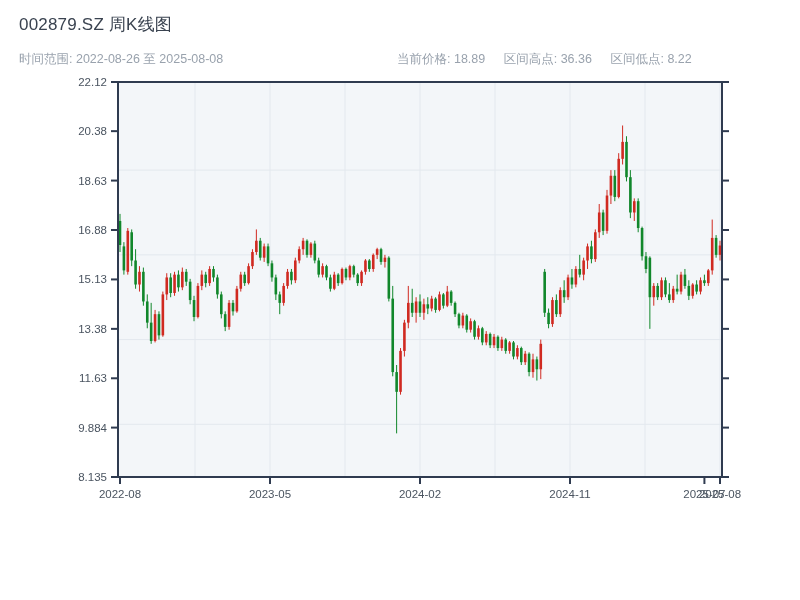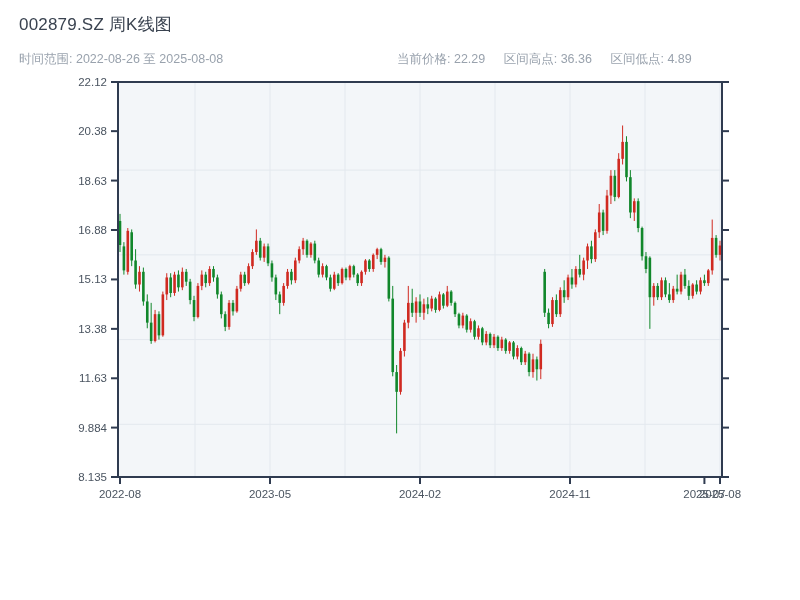--- a/index.html
+++ b/index.html
@@ -391,17 +391,17 @@
     <line x1="704.4155844155844" x2="704.4155844155844" y1="477" y2="484" stroke="#2f3b50" stroke-width="2"></line>
     <text x="704.4155844155844" y="498" text-anchor="middle" font-size="11.5px" fill="#4a5460">2025-07</text>
     <line x1="720" x2="720" y1="477" y2="484" stroke="#2f3b50" stroke-width="2"></line>
     <text x="720" y="498" text-anchor="middle" font-size="11.5px" fill="#4a5460">2025-08</text>
   </svg>
 
 <div class="page-title">002879.SZ 周K线图</div>
 <div class="sub-row">
   <div class="date-range">时间范围: 2022-08-26 至 2025-08-08</div>
   <div class="stats">
-    <span>当前价格: 22.29</span>
+    <span>当前价格: 18.89</span>
     <span>区间高点: 36.36</span>
-    <span>区间低点: 4.89</span>
+    <span>区间低点: 8.22</span>
   </div>
 </div>
 
 </body></html>

